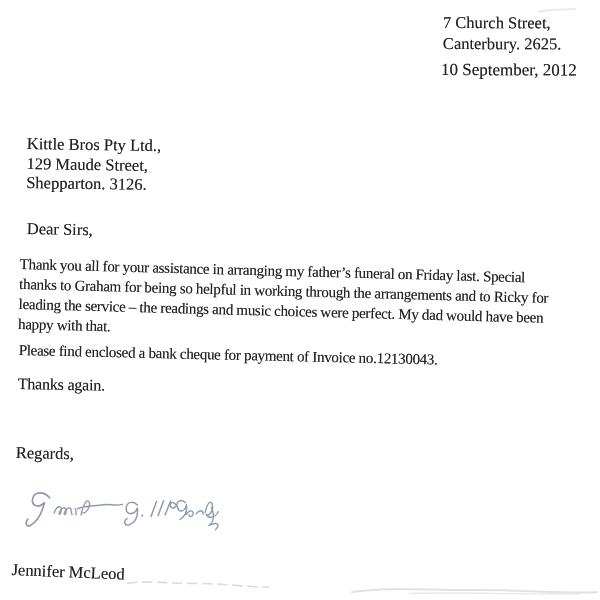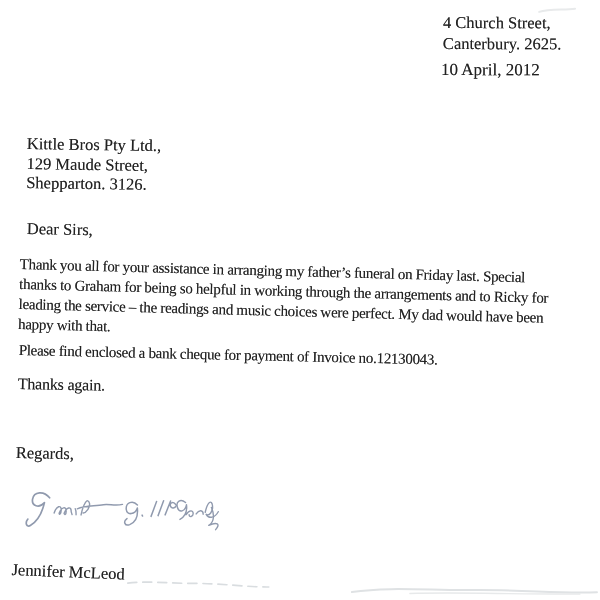--- a/index.html
+++ b/index.html
@@ -25,25 +25,25 @@
   .a1{left:537px;top:7px;transform:rotate(-2deg);}
   .a2{left:126px;top:578px;transform:rotate(2deg);}
   .a3{left:350px;top:583px;transform:rotate(0.5deg);}
 </style>
 </head>
 <body>
 
 <div class="page">
 
   <div class="blk sender">
-    <div>4 Church Street,</div>
+    <div>7 Church Street,</div>
     <div>Canterbury. 2625.</div>
   </div>
 
-  <div class="blk date">10 April, 2012</div>
+  <div class="blk date">10 September, 2012</div>
 
   <div class="blk recipient">
     <div>Kittle Bros Pty Ltd.,</div>
     <div>129 Maude Street,</div>
     <div>Shepparton. 3126.</div>
   </div>
 
   <div class="blk salutation">Dear Sirs,</div>
 
   <div class="blk para1">

